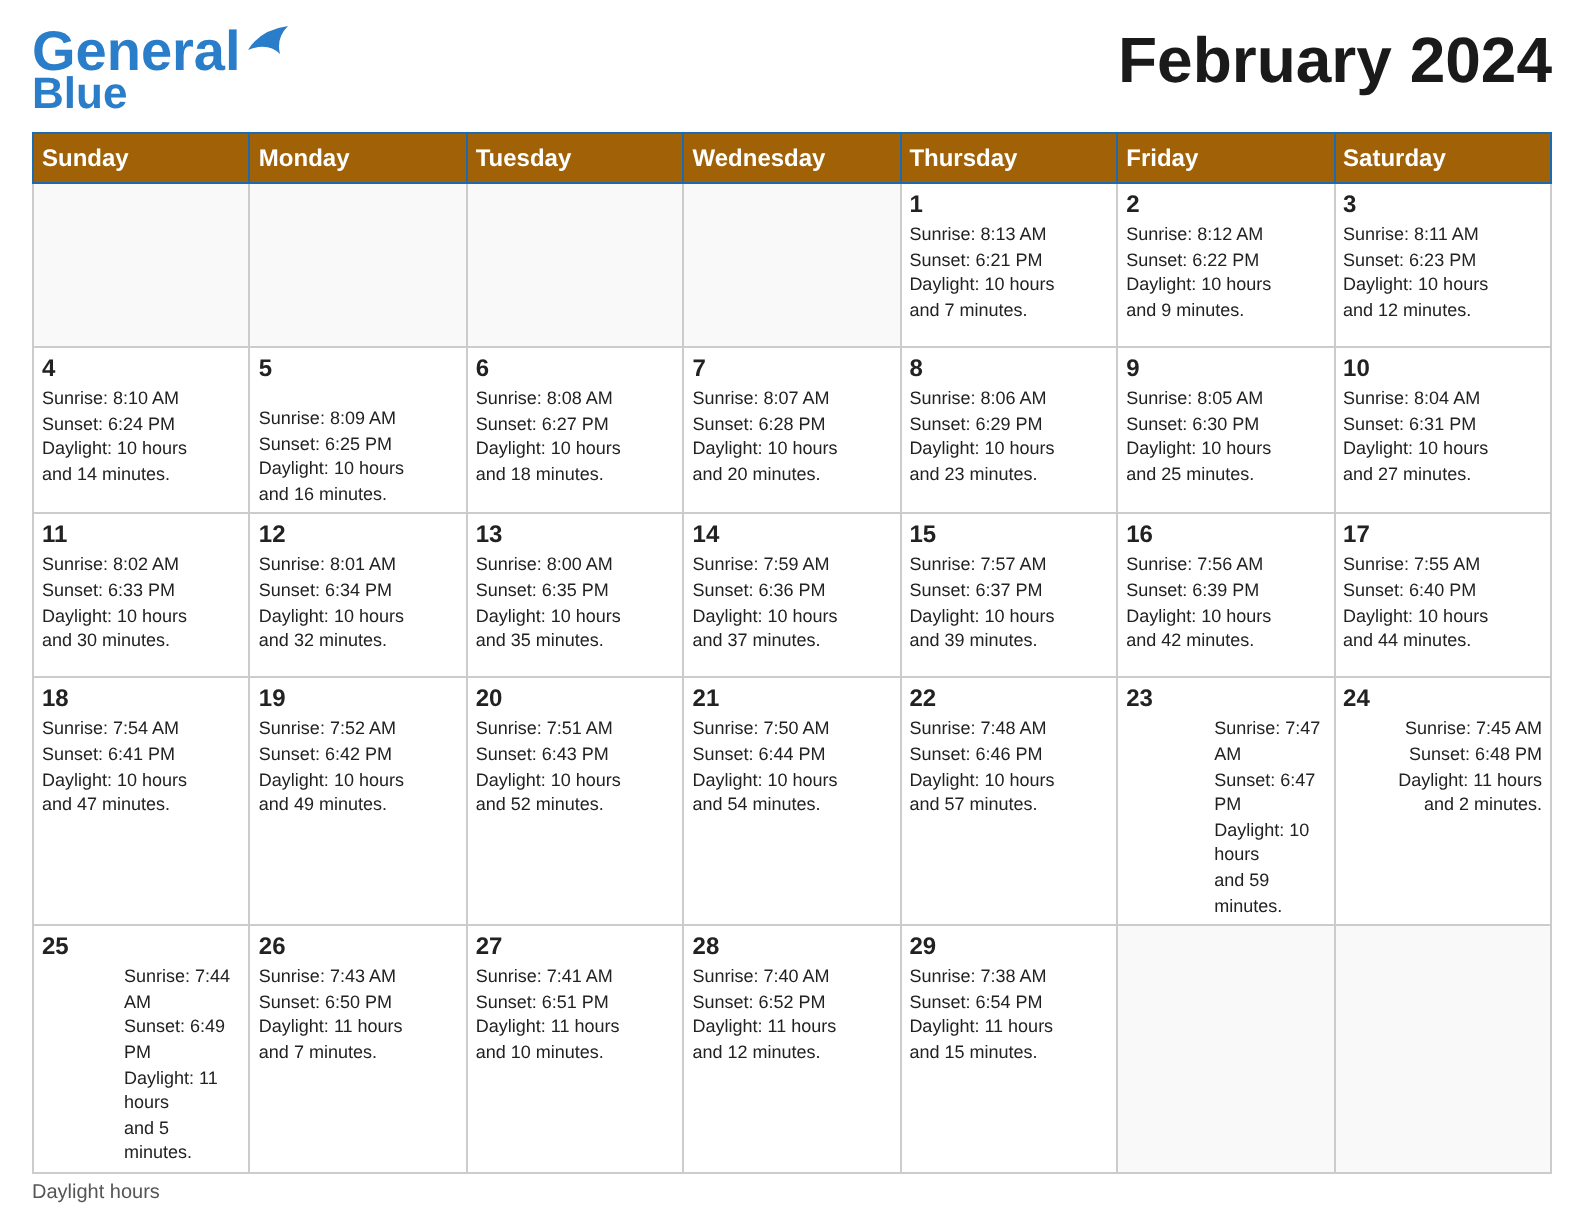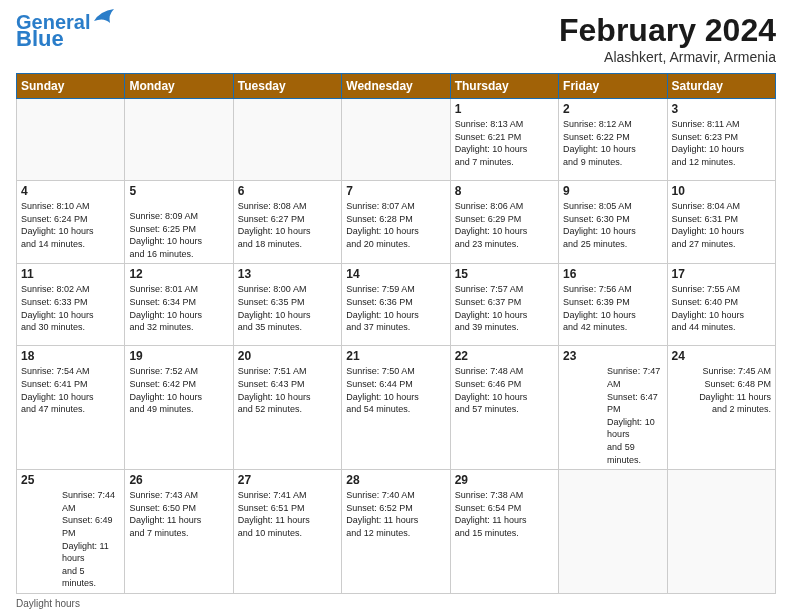--- a/index.html
+++ b/index.html
@@ -22,21 +22,21 @@
       justify-content: space-between;
       align-items: flex-start;
       margin-bottom: 8px;
     }
     .logo {
       display: flex;
       flex-direction: column;
       align-items: flex-start;
     }
     .logo-text {
-      font-size: 20px;
+      font-size: 28px;
       font-weight: bold;
       color: #1a1a1a;
       line-height: 1;
     }
     .logo-text span.blue { color: #2a7dc9; }
     .title-block {
       text-align: right;
     }
     .month-title {
       font-size: 32px;
@@ -104,21 +104,20 @@
           <span class="blue">General</span>
         </span>
         <svg width="22" height="18" viewBox="0 0 22 18" style="margin-left:2px;margin-top:-8px;">
           <path d="M2,12 Q8,2 22,0 Q16,6 18,14 Q12,8 2,12Z" fill="#2a7dc9"></path>
         </svg>
       </div>
       <span class="logo-text" style="color:#2a7dc9;font-size:22px;font-weight:bold;margin-top:-4px;">Blue</span>
     </div>
     <div class="title-block">
       <div class="month-title">February 2024</div>
-      <div class="location">Alashkert, Armavir, Armenia</div>
     </div>
   </div>
 
   <table class="calendar">
     <thead>
       <tr id="header-row">
       <th>Sunday</th>
           <th>Monday</th>
           <th>Tuesday</th>
           <th>Wednesday</th>

